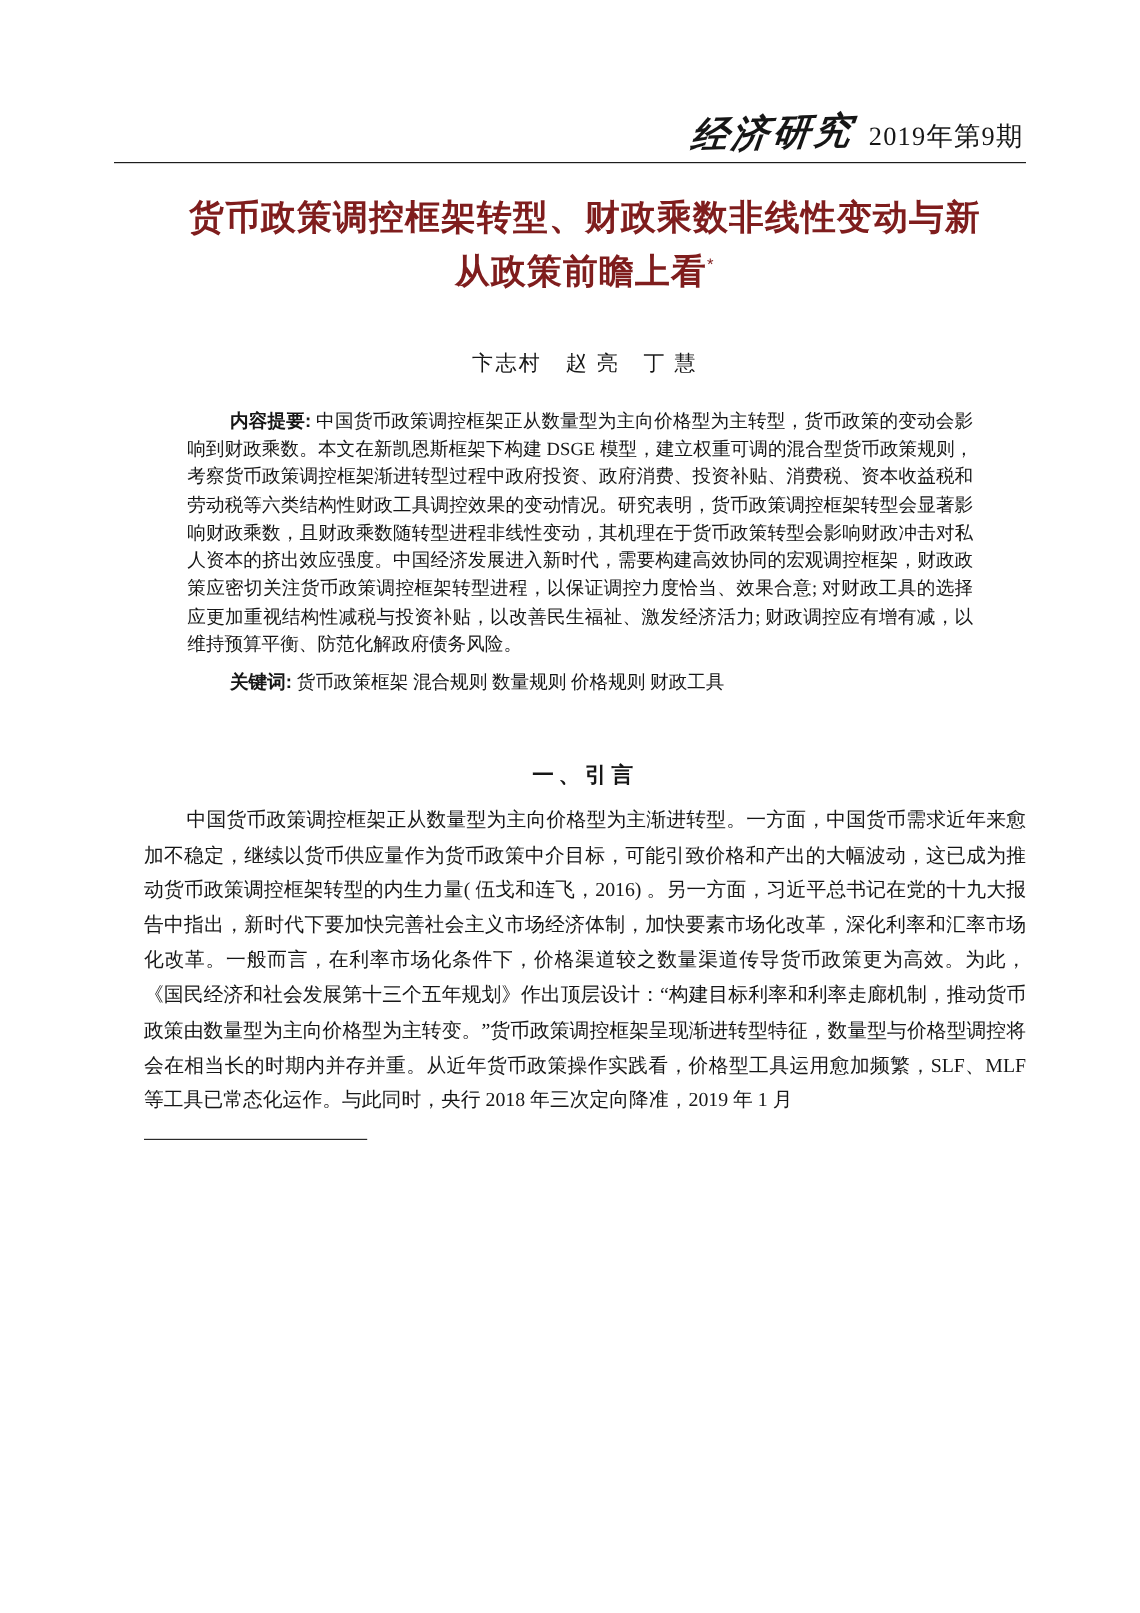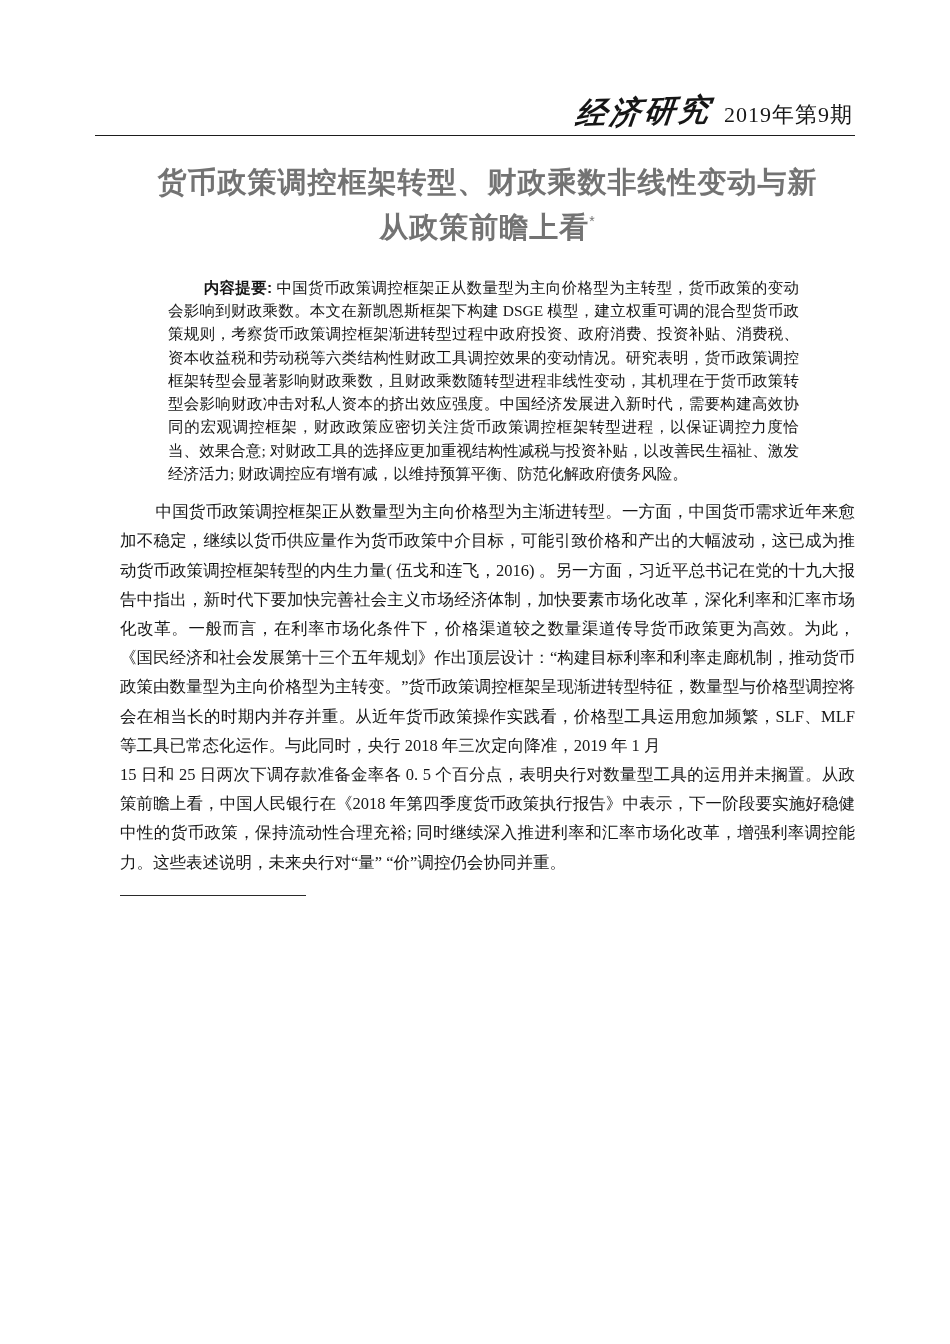--- a/index.html
+++ b/index.html
@@ -51,42 +51,42 @@
   }
   
   .paper-title {
     margin: 24px 0 0 0;
     text-align: center;
     font-family: "Liberation Sans", sans-serif;
     font-weight: 700;
     font-size: 29px;
     line-height: 1.55;
     letter-spacing: 1px;
-    color: #737373;
+    color: #7f1d1d;
   }
   .paper-title sup {
     font-size: 14px;
     font-weight: 400;
   }
   
   .authors {
     margin-top: 40px;
     text-align: center;
     font-size: 17.5px;
     letter-spacing: 2px;
   }
   
   .abstract {
     margin: 26px 44px 0 36px;
     font-size: 15.5px;
     line-height: 1.5;
     text-align: justify;
   }
   .abstract p {
-    margin: 12px;
+    margin: 0;
     text-indent: 2.3em;
   }
   .abstract .label, .keywords .label {
     font-family: "Liberation Sans", sans-serif;
     font-weight: 700;
   }
   .keywords {
     margin: 8px 44px 0 36px;
     font-size: 15.5px;
     line-height: 1.5;
@@ -126,28 +126,30 @@
   <div class="content">
 
     <div class="header-row">
       <span class="journal-logo">经济研究</span>
       <span class="journal-issue">2019年第9期</span>
     </div>
     <hr class="header-rule">
 
     <h1 class="paper-title"><span>货币政策调控框架转型、财政乘数非线性变动与新</span><br><span>从政策前瞻上看</span><sup>*</sup></h1>
 
+    <div class="authors">卞志村　赵 亮　丁 慧</div>
 
     <div class="abstract">
       <p><span class="label">内容提要:</span><span> 中国货币政策调控框架正从数量型为主向价格型为主转型，货币政策的变动会影响到财政乘数。本文在新凯恩斯框架下构建 DSGE 模型，建立权重可调的混合型货币政策规则，考察货币政策调控框架渐进转型过程中政府投资、政府消费、投资补贴、消费税、资本收益税和劳动税等六类结构性财政工具调控效果的变动情况。研究表明，货币政策调控框架转型会显著影响财政乘数，且财政乘数随转型进程非线性变动，其机理在于货币政策转型会影响财政冲击对私人资本的挤出效应强度。中国经济发展进入新时代，需要构建高效协同的宏观调控框架，财政政策应密切关注货币政策调控框架转型进程，以保证调控力度恰当、效果合意; 对财政工具的选择应更加重视结构性减税与投资补贴，以改善民生福祉、激发经济活力; 财政调控应有增有减，以维持预算平衡、防范化解政府债务风险。</span></p>
     </div>
 
+    <div class="keywords"><span class="label">关键词:</span><span> 货币政策框架 混合规则 数量规则 价格规则 财政工具</span></div>
 
+    <h2 class="section-heading">一、引言</h2>
 
     <div class="body-text">
       <p class="indent">中国货币政策调控框架正从数量型为主向价格型为主渐进转型。一方面，中国货币需求近年来愈加不稳定，继续以货币供应量作为货币政策中介目标，可能引致价格和产出的大幅波动，这已成为推动货币政策调控框架转型的内生力量( 伍戈和连飞，2016) 。另一方面，习近平总书记在党的十九大报告中指出，新时代下要加快完善社会主义市场经济体制，加快要素市场化改革，深化利率和汇率市场化改革。一般而言，在利率市场化条件下，价格渠道较之数量渠道传导货币政策更为高效。为此，《国民经济和社会发展第十三个五年规划》作出顶层设计：“构建目标利率和利率走廊机制，推动货币政策由数量型为主向价格型为主转变。”货币政策调控框架呈现渐进转型特征，数量型与价格型调控将会在相当长的时期内并存并重。从近年货币政策操作实践看，价格型工具运用愈加频繁，SLF、MLF 等工具已常态化运作。与此同时，央行 2018 年三次定向降准，2019 年 1 月</p>
-      <p class="no-indent">15 日和 25 日两次下调存款准备金率各 0. 5 个百分点，表明央行对数量型工具的运用并未搁置。从政策前瞻上看，中国人民银行在《2018 年第四季度货币政策执行报告》中表示，下一阶段要实施好稳健中性的货币政策，保持流动性合理充裕; 同时继续深入推进利率和汇率市场化改革，增强利率调控能力。这些表述说明，未来央行对“量” “价”调控仍会协同并重。</p>
     </div>
 
     <hr class="footnote-rule">
 
   </div>
 </div>
 
 </body></html>

